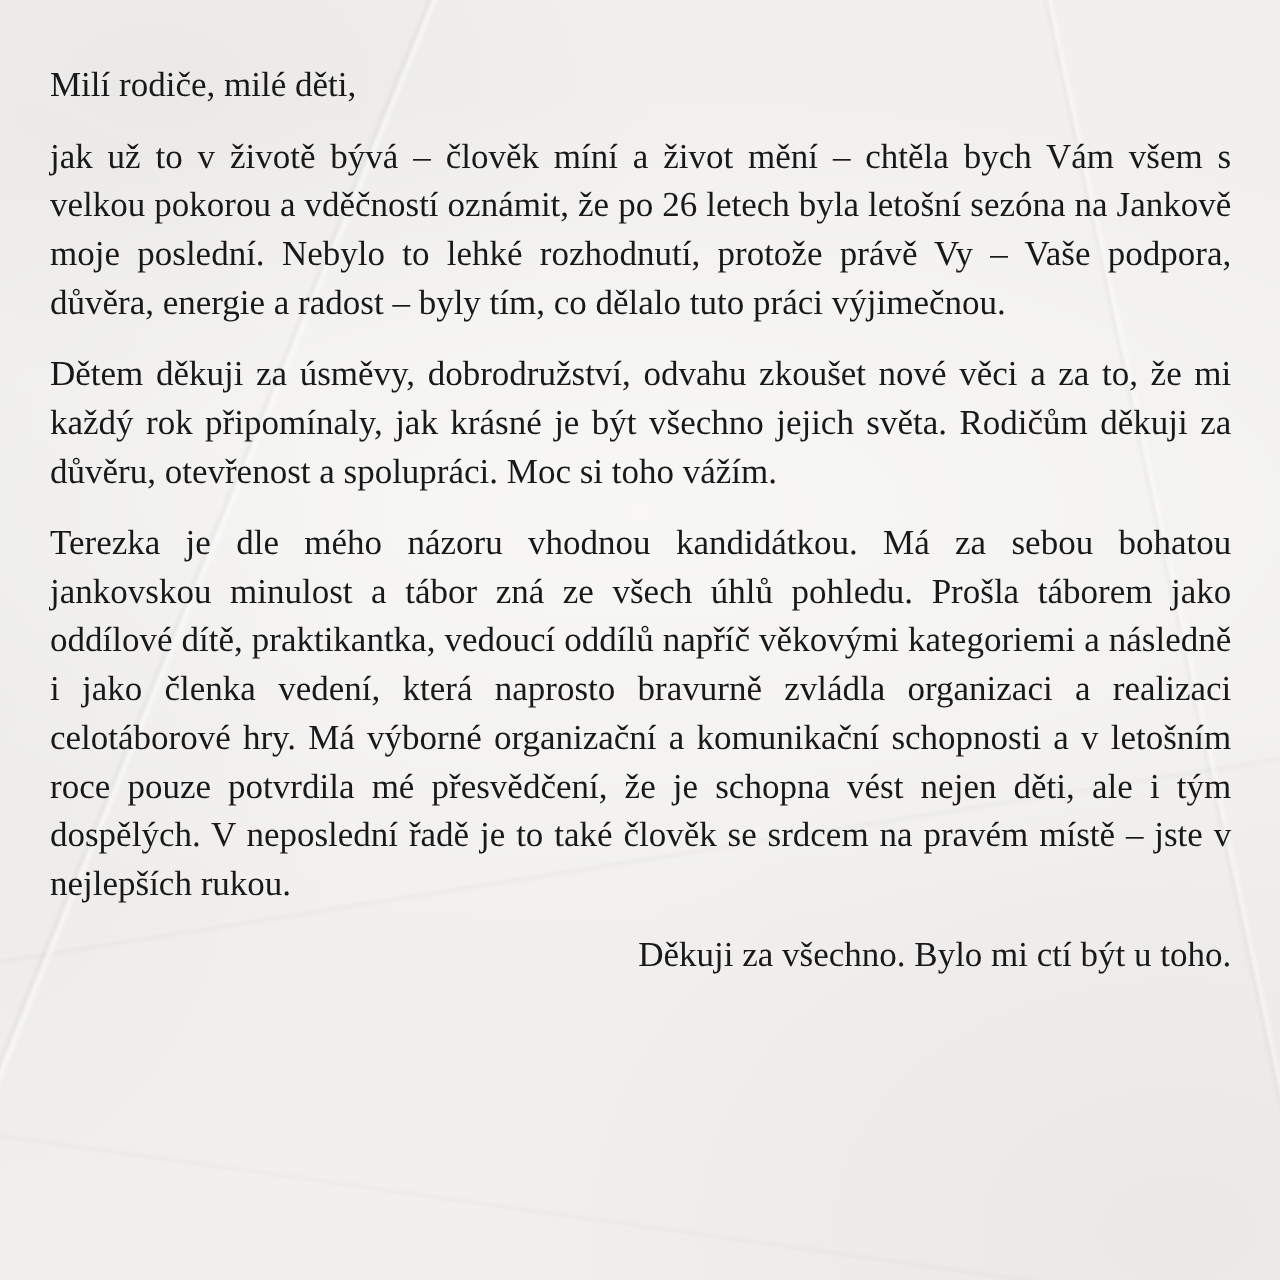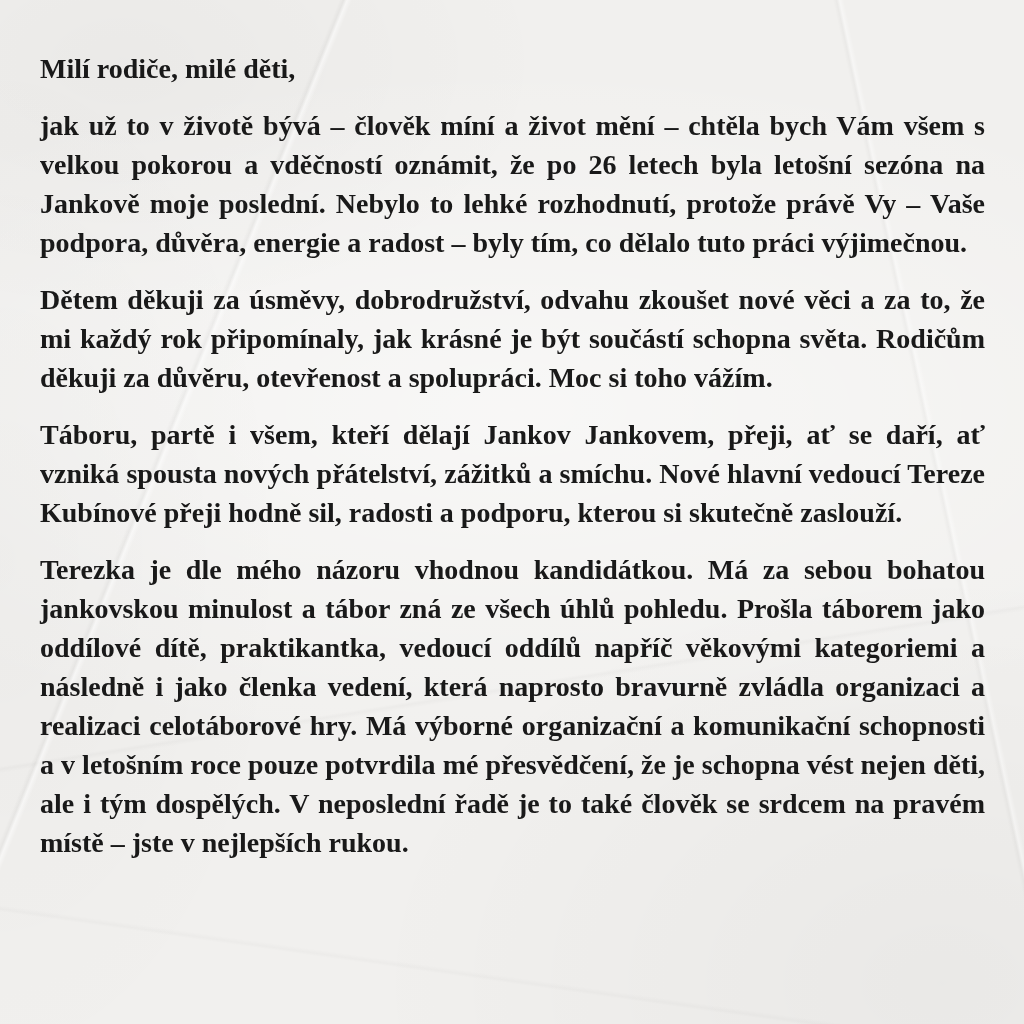--- a/index.html
+++ b/index.html
@@ -14,21 +14,20 @@
   }
   .paper{
     position:relative;
     width:1024px; height:1024px;
     background:
       radial-gradient(ellipse 700px 420px at 12% 6%,  rgba(0,0,0,0.028), transparent 62%),
       radial-gradient(ellipse 900px 650px at 92% 96%, rgba(0,0,0,0.030), transparent 65%),
       radial-gradient(ellipse 500px 900px at 0% 55%,  rgba(0,0,0,0.020), transparent 60%),
       radial-gradient(ellipse 1200px 500px at 50% 40%, rgba(255,255,255,0.5), transparent 70%),
       var(--paper);
-    font-weight: bold;
   }
   
   .paper::before{
     content:"";
     position:absolute; inset:0;
     pointer-events:none;
     background:
       linear-gradient(112deg, transparent 23.6%, rgba(0,0,0,0.035) 23.9%, rgba(255,255,255,0.5) 24.15%, transparent 24.5%),
       linear-gradient(78deg,  transparent 84.6%, rgba(0,0,0,0.028) 84.9%, rgba(255,255,255,0.4) 85.15%, transparent 85.5%),
       linear-gradient(171deg, transparent 64.6%, rgba(0,0,0,0.022) 64.85%, transparent 65.2%),
@@ -55,21 +54,21 @@
 </style>
 </head>
 <body>
 
 <div class="paper">
   <div class="letter">
     <p class="salutation">Milí rodiče, milé děti,</p>
 
     <p class="para">jak už to v životě bývá – člověk míní a život mění – chtěla bych Vám všem s velkou pokorou a vděčností oznámit, že po 26 letech byla letošní sezóna na Jankově moje poslední. Nebylo to lehké rozhodnutí, protože právě Vy – Vaše podpora, důvěra, energie a radost – byly tím, co dělalo tuto práci výjimečnou.</p>
 
-    <p class="para">Dětem děkuji za úsměvy, dobrodružství, odvahu zkoušet nové věci a za to, že mi každý rok připomínaly, jak krásné je být součástí schopna světa. Rodičům děkuji za důvěru, otevřenost a spolupráci. Moc si toho vážím.</p>
+    <p class="para">Dětem děkuji za úsměvy, dobrodružství, odvahu zkoušet nové věci a za to, že mi každý rok připomínaly, jak krásné je být všechno jejich světa. Rodičům děkuji za důvěru, otevřenost a spolupráci. Moc si toho vážím.</p>
 
-    <p class="para">Táboru, partě i všem, kteří dělají Jankov Jankovem, přeji, ať se daří, ať vzniká spousta nových přátelství, zážitků a smíchu. Nové hlavní vedoucí Tereze Kubínové přeji hodně sil, radosti a podporu, kterou si skutečně zaslouží.</p>
 
     <p class="para">Terezka je dle mého názoru vhodnou kandidátkou. Má za sebou bohatou jankovskou minulost a tábor zná ze všech úhlů pohledu. Prošla táborem jako oddílové dítě, praktikantka, vedoucí oddílů napříč věkovými kategoriemi a následně i jako členka vedení, která naprosto bravurně zvládla organizaci a realizaci celotáborové hry. Má výborné organizační a komunikační schopnosti a v letošním roce pouze potvrdila mé přesvědčení, že je schopna vést nejen děti, ale i tým dospělých. V neposlední řadě je to také člověk se srdcem na pravém místě – jste v nejlepších rukou.</p>
 
+    <p class="closing">Děkuji za všechno. Bylo mi ctí být u toho.</p>
 
   </div>
 </div>
 
 </body></html>

